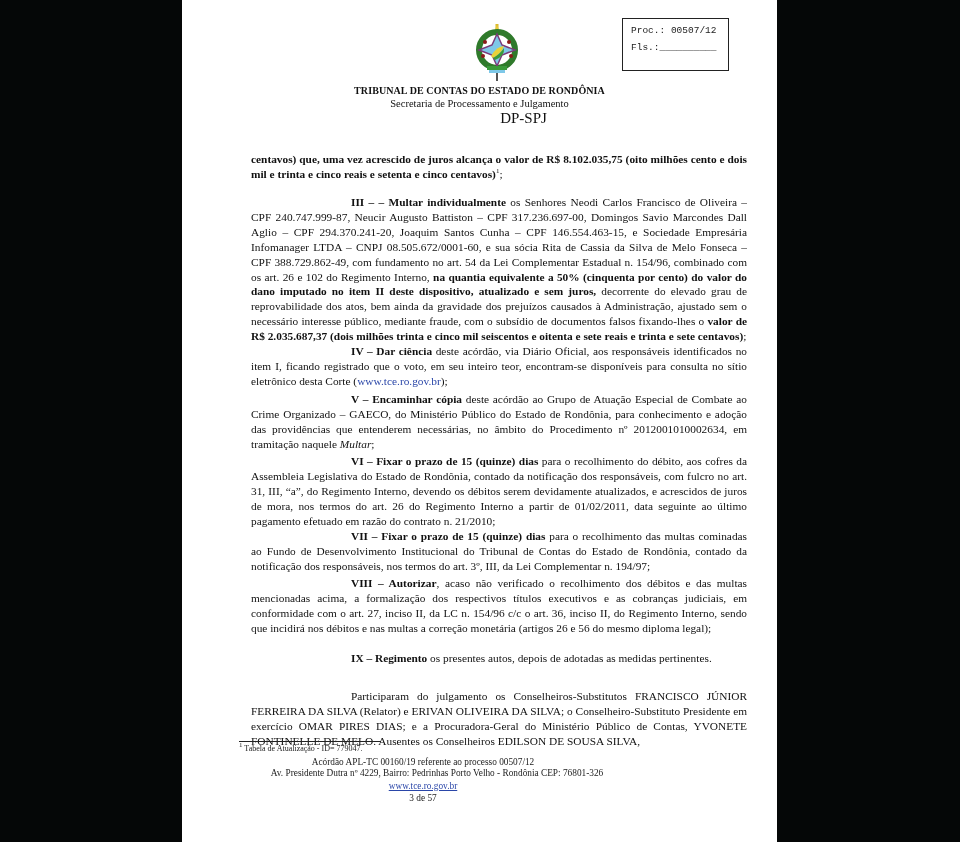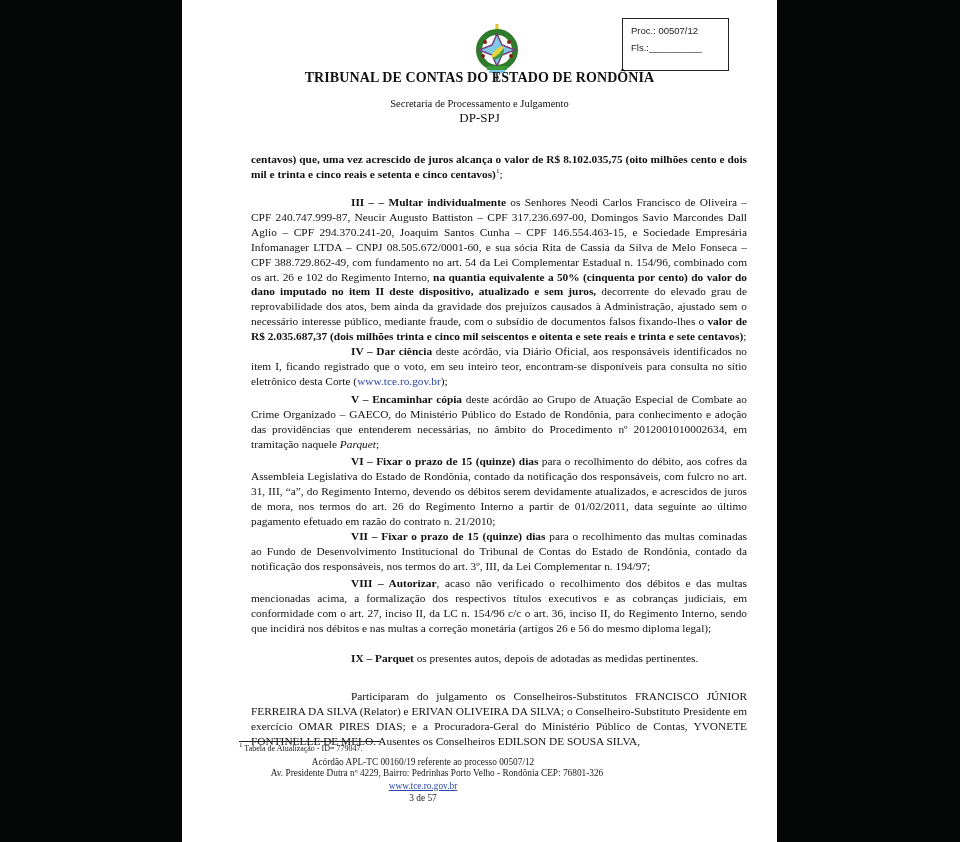--- a/index.html
+++ b/index.html
@@ -1,25 +1,25 @@
 <!DOCTYPE html>
 <html><head>
 <meta charset="utf-8">
 <style>
   html, body { margin:0; padding:0; }
   body { width:960px; height:842px; background:#050707; position:relative; overflow:hidden; }
   .page { position:absolute; left:182px; top:0; width:595px; height:842px; background:#ffffff; }
   .serif { font-family:"Liberation Serif", "DejaVu Serif", serif; color:#111; }
   .logo { position:absolute; left:289px; top:24px; width:52px; height:58px; }
-  .procbox { position:absolute; left:440px; top:18px; width:105px; height:51px; border:1px solid #222; font-family:Liberation Sans, sans-serif; font-size:9.5px; color:#222; }
+  .procbox { position:absolute; left:440px; top:18px; width:105px; height:51px; border:1px solid #222; font-family:Liberation Mono, monospace; font-size:9.5px; color:#222; }
   .procbox div { position:absolute; left:8px; }
   .header { position:absolute; left:0; width:595px; text-align:center; }
-  .h1 { top:70px; font-weight:bold; font-size:14px; letter-spacing:0.1px; }
+  .h1 { top:85px; font-weight:bold; font-size:10px; letter-spacing:0.1px; }
   .h2 { top:98px; font-size:10.5px; }
-  .h3 { top:110px; font-size:13px; }
+  .h3 { top:110px; font-size:15px;padding-left:44px; }
   .body { position:absolute; left:57px; width:496px; font-family:"Liberation Serif", serif; font-size:11.35px; line-height:14.9px; color:#111; text-align:justify; }
   .p { position:absolute; left:0; width:496px; margin:12px; }
   .indent { text-indent:100px; }
   b { font-weight:bold; }
   a.link { color:#2a46a8; text-decoration:none; }
   sup { font-size:7px; line-height:0; }
   .fnrule { position:absolute; left:57px; top:741px; width:142px; border-top:1px solid #222; }
   .fn { position:absolute; left:57px; top:744px; font-family:"Liberation Serif", serif; font-size:8px; color:#222; }
   .footer { position:absolute; left:0; width:482px; text-align:center; font-family:"Liberation Serif", serif; font-size:9.3px; color:#222; }
   .f1 { top:757px; }
@@ -60,29 +60,29 @@
   <div class="header serif h3">DP-SPJ</div>
 
   <div class="body" style="top:0">
 
     <p class="p" style="top:140px"><b>centavos) que, uma vez acrescido de juros alcança o valor de R$ 8.102.035,75 (oito milhões cento e dois mil e trinta e cinco reais e setenta e cinco centavos)</b><sup>1</sup><span>;</span></p>
 
     <p class="p indent" style="top:183px"><b>III – – Multar individualmente</b><span> os Senhores Neodi Carlos Francisco de Oliveira – CPF 240.747.999-87, Neucir Augusto Battiston – CPF 317.236.697-00, Domingos Savio Marcondes Dall Aglio – CPF 294.370.241-20, Joaquim Santos Cunha – CPF 146.554.463-15, e Sociedade Empresária Infomanager LTDA – CNPJ 08.505.672/0001-60, e sua sócia Rita de Cassia da Silva de Melo Fonseca – CPF 388.729.862-49, com fundamento no art. 54 da Lei Complementar Estadual n. 154/96, combinado com os art. 26 e 102 do Regimento Interno, </span><b>na quantia equivalente a 50% (cinquenta por cento) do valor do dano imputado no item II deste dispositivo, atualizado e sem juros,</b><span> decorrente do elevado grau de reprovabilidade dos atos, bem ainda da gravidade dos prejuízos causados à Administração, ajustado sem o necessário interesse público, mediante fraude, com o subsídio de documentos falsos fixando-lhes o </span><b>valor de R$ 2.035.687,37 (dois milhões trinta e cinco mil seiscentos e oitenta e sete reais e trinta e sete centavos)</b><span>;</span></p>
 
     <p class="p indent" style="top:332px"><b>IV – Dar ciência</b><span> deste acórdão, via Diário Oficial, aos responsáveis identificados no item I, ficando registrado que o voto, em seu inteiro teor, encontram-se disponíveis para consulta no sítio eletrônico desta Corte (</span><a class="link">www.tce.ro.gov.br</a><span>);</span></p>
 
-    <p class="p indent" style="top:380px"><b>V – Encaminhar cópia</b><span> deste acórdão ao Grupo de Atuação Especial de Combate ao Crime Organizado – GAECO, do Ministério Público do Estado de Rondônia, para conhecimento e adoção das providências que entenderem necessárias, no âmbito do Procedimento nº 2012001010002634, em tramitação naquele </span><i>Parquet</i><span>;</span></p>
+    <p class="p indent" style="top:380px"><b>V – Encaminhar cópia</b><span> deste acórdão ao Grupo de Atuação Especial de Combate ao Crime Organizado – GAECO, do Ministério Público do Estado de Rondônia, para conhecimento e adoção das providências que entenderem necessárias, no âmbito do Procedimento nº 2012001010002634, em tramitação naquele </span><i>Multar</i><span>;</span></p>
 
     <p class="p indent" style="top:442px"><b>VI – Fixar o prazo de 15 (quinze) dias</b><span> para o recolhimento do débito, aos cofres da Assembleia Legislativa do Estado de Rondônia, contado da notificação dos responsáveis, com fulcro no art. 31, III, “a”, do Regimento Interno, devendo os débitos serem devidamente atualizados, e acrescidos de juros de mora, nos termos do art. 26 do Regimento Interno a partir de 01/02/2011, data seguinte ao último pagamento efetuado em razão do contrato n. 21/2010;</span></p>
 
     <p class="p indent" style="top:517px"><b>VII – Fixar o prazo de 15 (quinze) dias</b><span> para o recolhimento das multas cominadas ao Fundo de Desenvolvimento Institucional do Tribunal de Contas do Estado de Rondônia, contado da notificação dos responsáveis, nos termos do art. 3º, III, da Lei Complementar n. 194/97;</span></p>
 
     <p class="p indent" style="top:564px"><b>VIII – Autorizar</b><span>, acaso não verificado o recolhimento dos débitos e das multas mencionadas acima, a formalização dos respectivos títulos executivos e as cobranças judiciais, em conformidade com o art. 27, inciso II, da LC n. 154/96 c/c o art. 36, inciso II, do Regimento Interno, sendo que incidirá nos débitos e nas multas a correção monetária (artigos 26 e 56 do mesmo diploma legal);</span></p>
 
-    <p class="p indent" style="top:639px"><b>IX – Parquet</b><span> os presentes autos, depois de adotadas as medidas pertinentes.</span></p>
+    <p class="p indent" style="top:639px"><b>IX – Regimento</b><span> os presentes autos, depois de adotadas as medidas pertinentes.</span></p>
 
     <p class="p indent" style="top:677px">Participaram do julgamento os Conselheiros-Substitutos FRANCISCO JÚNIOR FERREIRA DA SILVA (Relator) e ERIVAN OLIVEIRA DA SILVA; o Conselheiro-Substituto Presidente em exercício OMAR PIRES DIAS; e a Procuradora-Geral do Ministério Público de Contas, YVONETE FONTINELLE DE MELO. Ausentes os Conselheiros EDILSON DE SOUSA SILVA,</p>
   </div>
 
   <div class="fnrule"></div>
   <div class="fn"><sup>1</sup><span> Tabela de Atualização - ID= 779047.</span></div>
 
   <div class="footer f1">Acórdão APL-TC 00160/19 referente ao processo 00507/12</div>
   <div class="footer f2">Av. Presidente Dutra nº 4229, Bairro: Pedrinhas Porto Velho - Rondônia CEP: 76801-326</div>
   <div class="footer f3"><a>www.tce.ro.gov.br</a></div>

